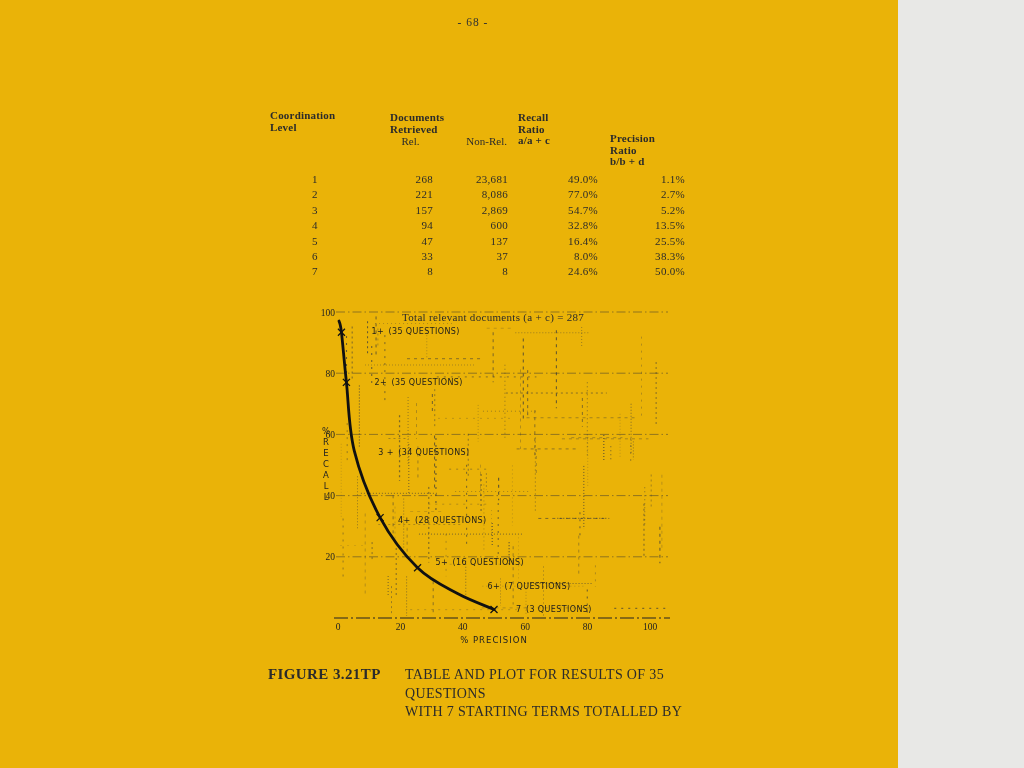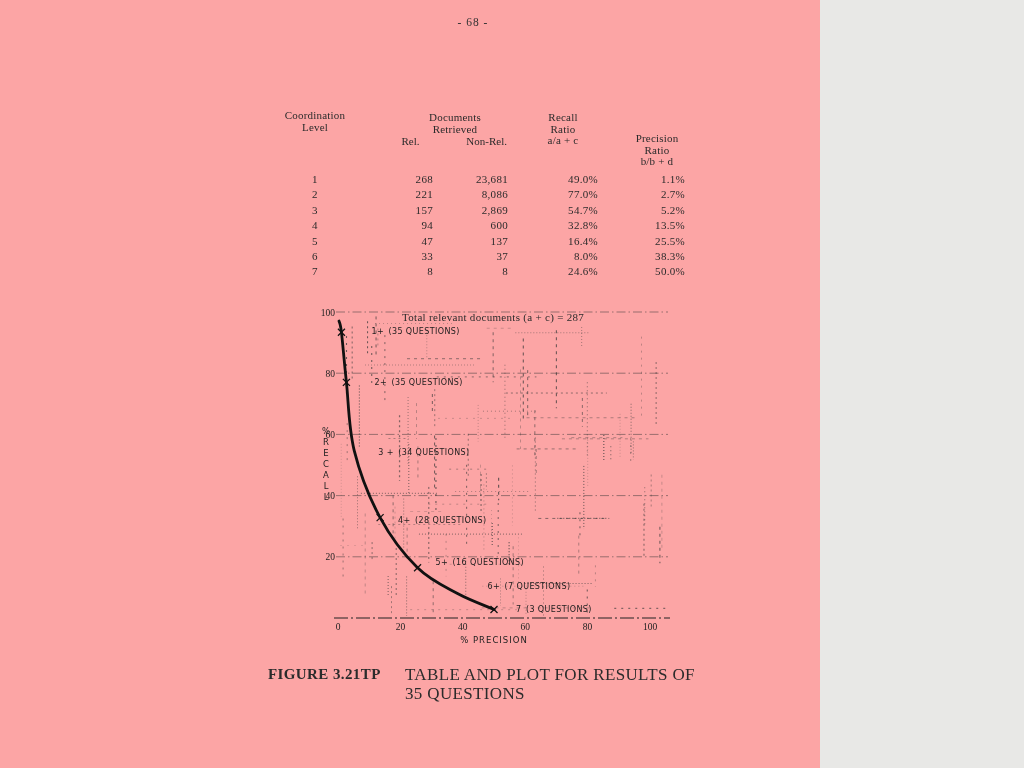--- a/index.html
+++ b/index.html
@@ -1,49 +1,49 @@
 <!DOCTYPE html>
 <html><head>
 <meta charset="utf-8">
 <style>
   html,body{margin:0;padding:0;}
   body{background:#e8e8e6;}
   .page{
     position:relative;
-    width:820px;height:768px;
-    background:#fca5a5;
+    width:898px;height:768px;
+    background:#eab308;
     font-family:"Liberation Serif", serif;
     color:#2b2b2b;
     overflow:hidden;
   }
   .page-number{
     position:absolute;left:418px;top:16px;width:110px;
     text-align:center;font-size:11.5px;letter-spacing:1px;color:#333;
   }
   
   .results-table{position:absolute;left:270px;top:110px;width:420px;height:170px;font-size:11px;}
-  .hdr{position:absolute;text-align:center;line-height:11.5px;letter-spacing:.2px;}
+  .hdr{position:absolute;line-height:11.5px;letter-spacing:.2px;font-weight:bold;}
   .hdr-coord{left:0;top:4;width:90px;}
   .hdr-docs{left:120px;top:2px;width:130px;}
   .hdr-recall{left:248px;top:2px;width:90px;}
   .hdr-precision{left:340px;top:2px;width:94px;margin-top:21px;}
   .hdr-rel{position:absolute;left:118px;top:25px;width:45px;text-align:center;}
   .hdr-nonrel{position:absolute;left:187px;top:25px;width:50px;text-align:right;}
   .trows{position:absolute;left:0;top:62px;width:415px;}
   .trow{display:grid;grid-template-columns:90px 73px 75px 90px 87px;height:15.4px;line-height:15.4px;}
   .trow .c{letter-spacing:.3px;}
   .trow .c0{text-align:center;}
   .trow .c1,.trow .c2,.trow .c3,.trow .c4{text-align:right;}
   .total-note{position:absolute;left:402px;top:285px;font-size:11px;letter-spacing:.3px;margin-top:26px;}
   
   .chart{position:absolute;left:320px;top:298px;width:380px;height:352px;}
   .chart svg{display:block;}
   
   .figure-label{position:absolute;left:268px;top:666px;font-size:15px;font-weight:600;letter-spacing:.4px;text-align:right;}
-  .caption-text{position:absolute;left:405px;top:666px;width:300px;font-size:17px;line-height:18.5px;letter-spacing:.35px;}
+  .caption-text{position:absolute;left:405px;top:666px;width:300px;font-size:14px;line-height:18.5px;letter-spacing:.35px;}
 </style>
 </head>
 <body>
 
 <div class="page">
 
   <div class="page-number">- 68 -</div>
 
   <div class="results-table">
     <div class="hdr hdr-coord">
@@ -286,15 +286,16 @@
           <line x1="170.5" y1="307.932" x2="177.5" y2="314.932"></line>
           <line x1="170.5" y1="314.932" x2="177.5" y2="307.932"></line>
         </g>
         <text x="196" y="314.432" font-size="8" font-family="&quot;DejaVu Sans&quot;, sans-serif" letter-spacing="0.4" fill="#1c1c1c">7 (3 QUESTIONS)</text>
       </svg>
   </div>
 
   <div class="figure-label">FIGURE 3.21TP</div>
   <div class="caption-text">
     <div>TABLE AND PLOT FOR RESULTS OF 35 QUESTIONS</div>
+    <div>WITH 7 STARTING TERMS TOTALLED BY</div>
   </div>
 
 </div>
 
 </body></html>

